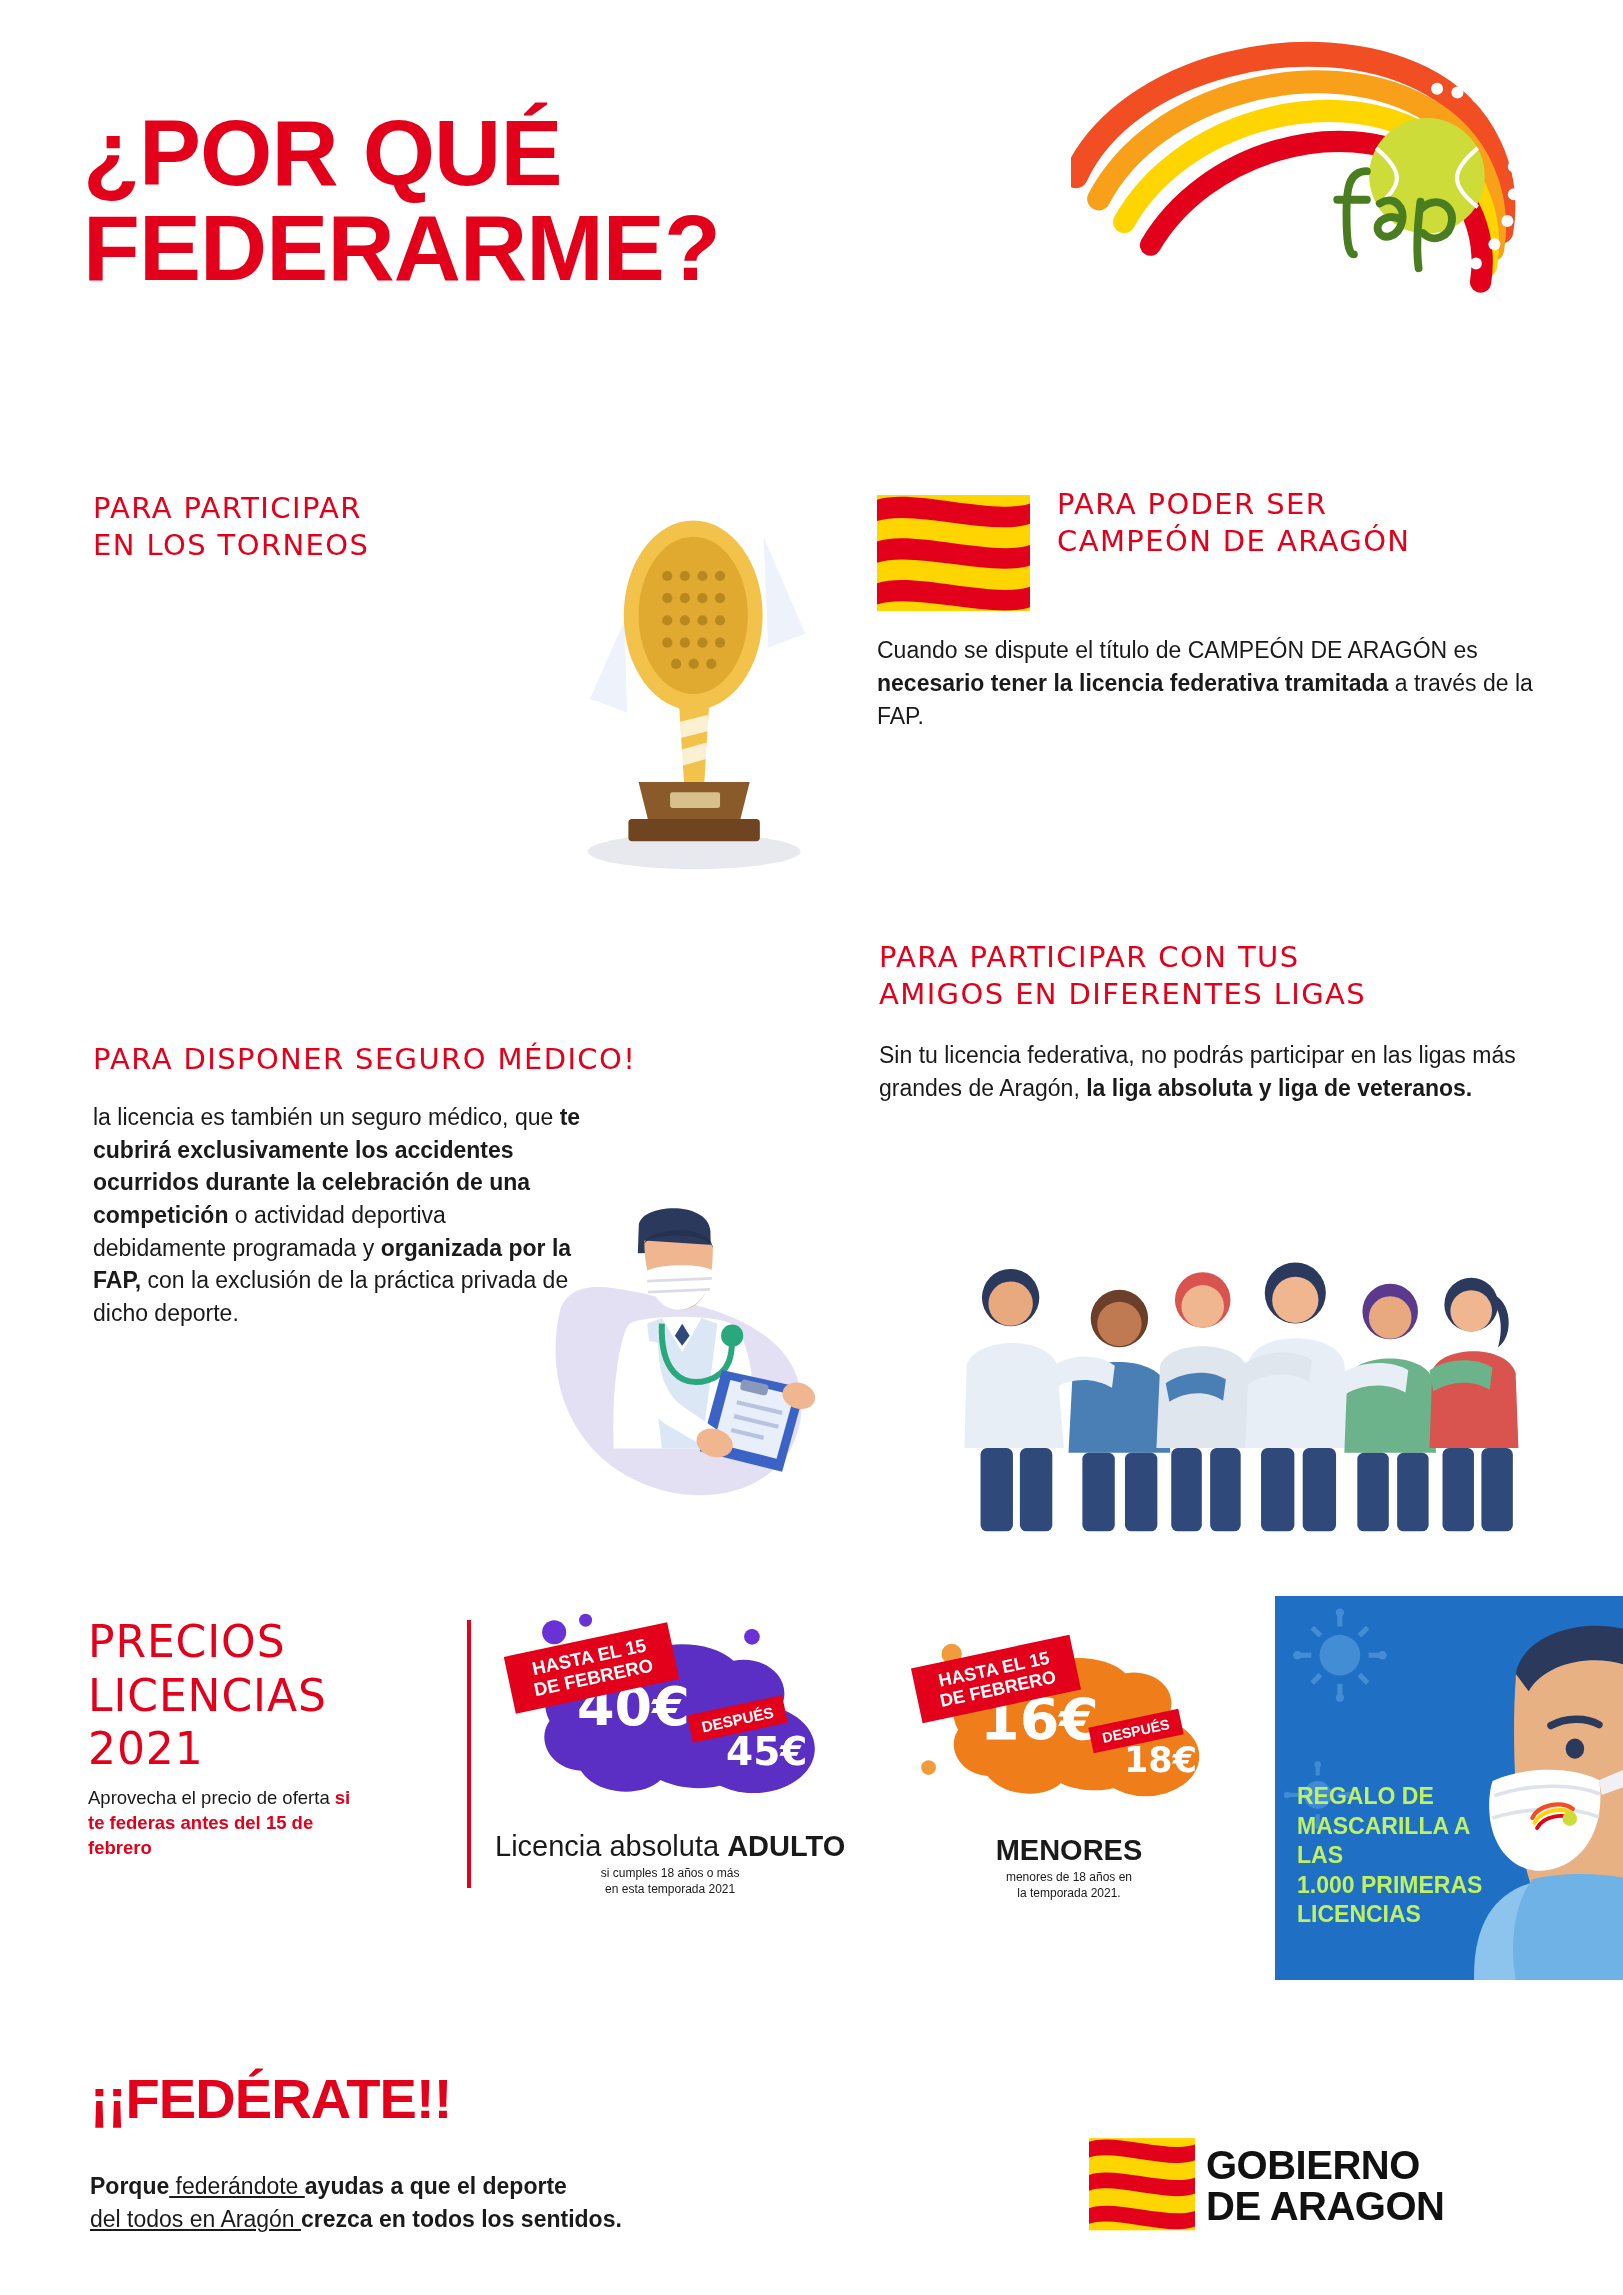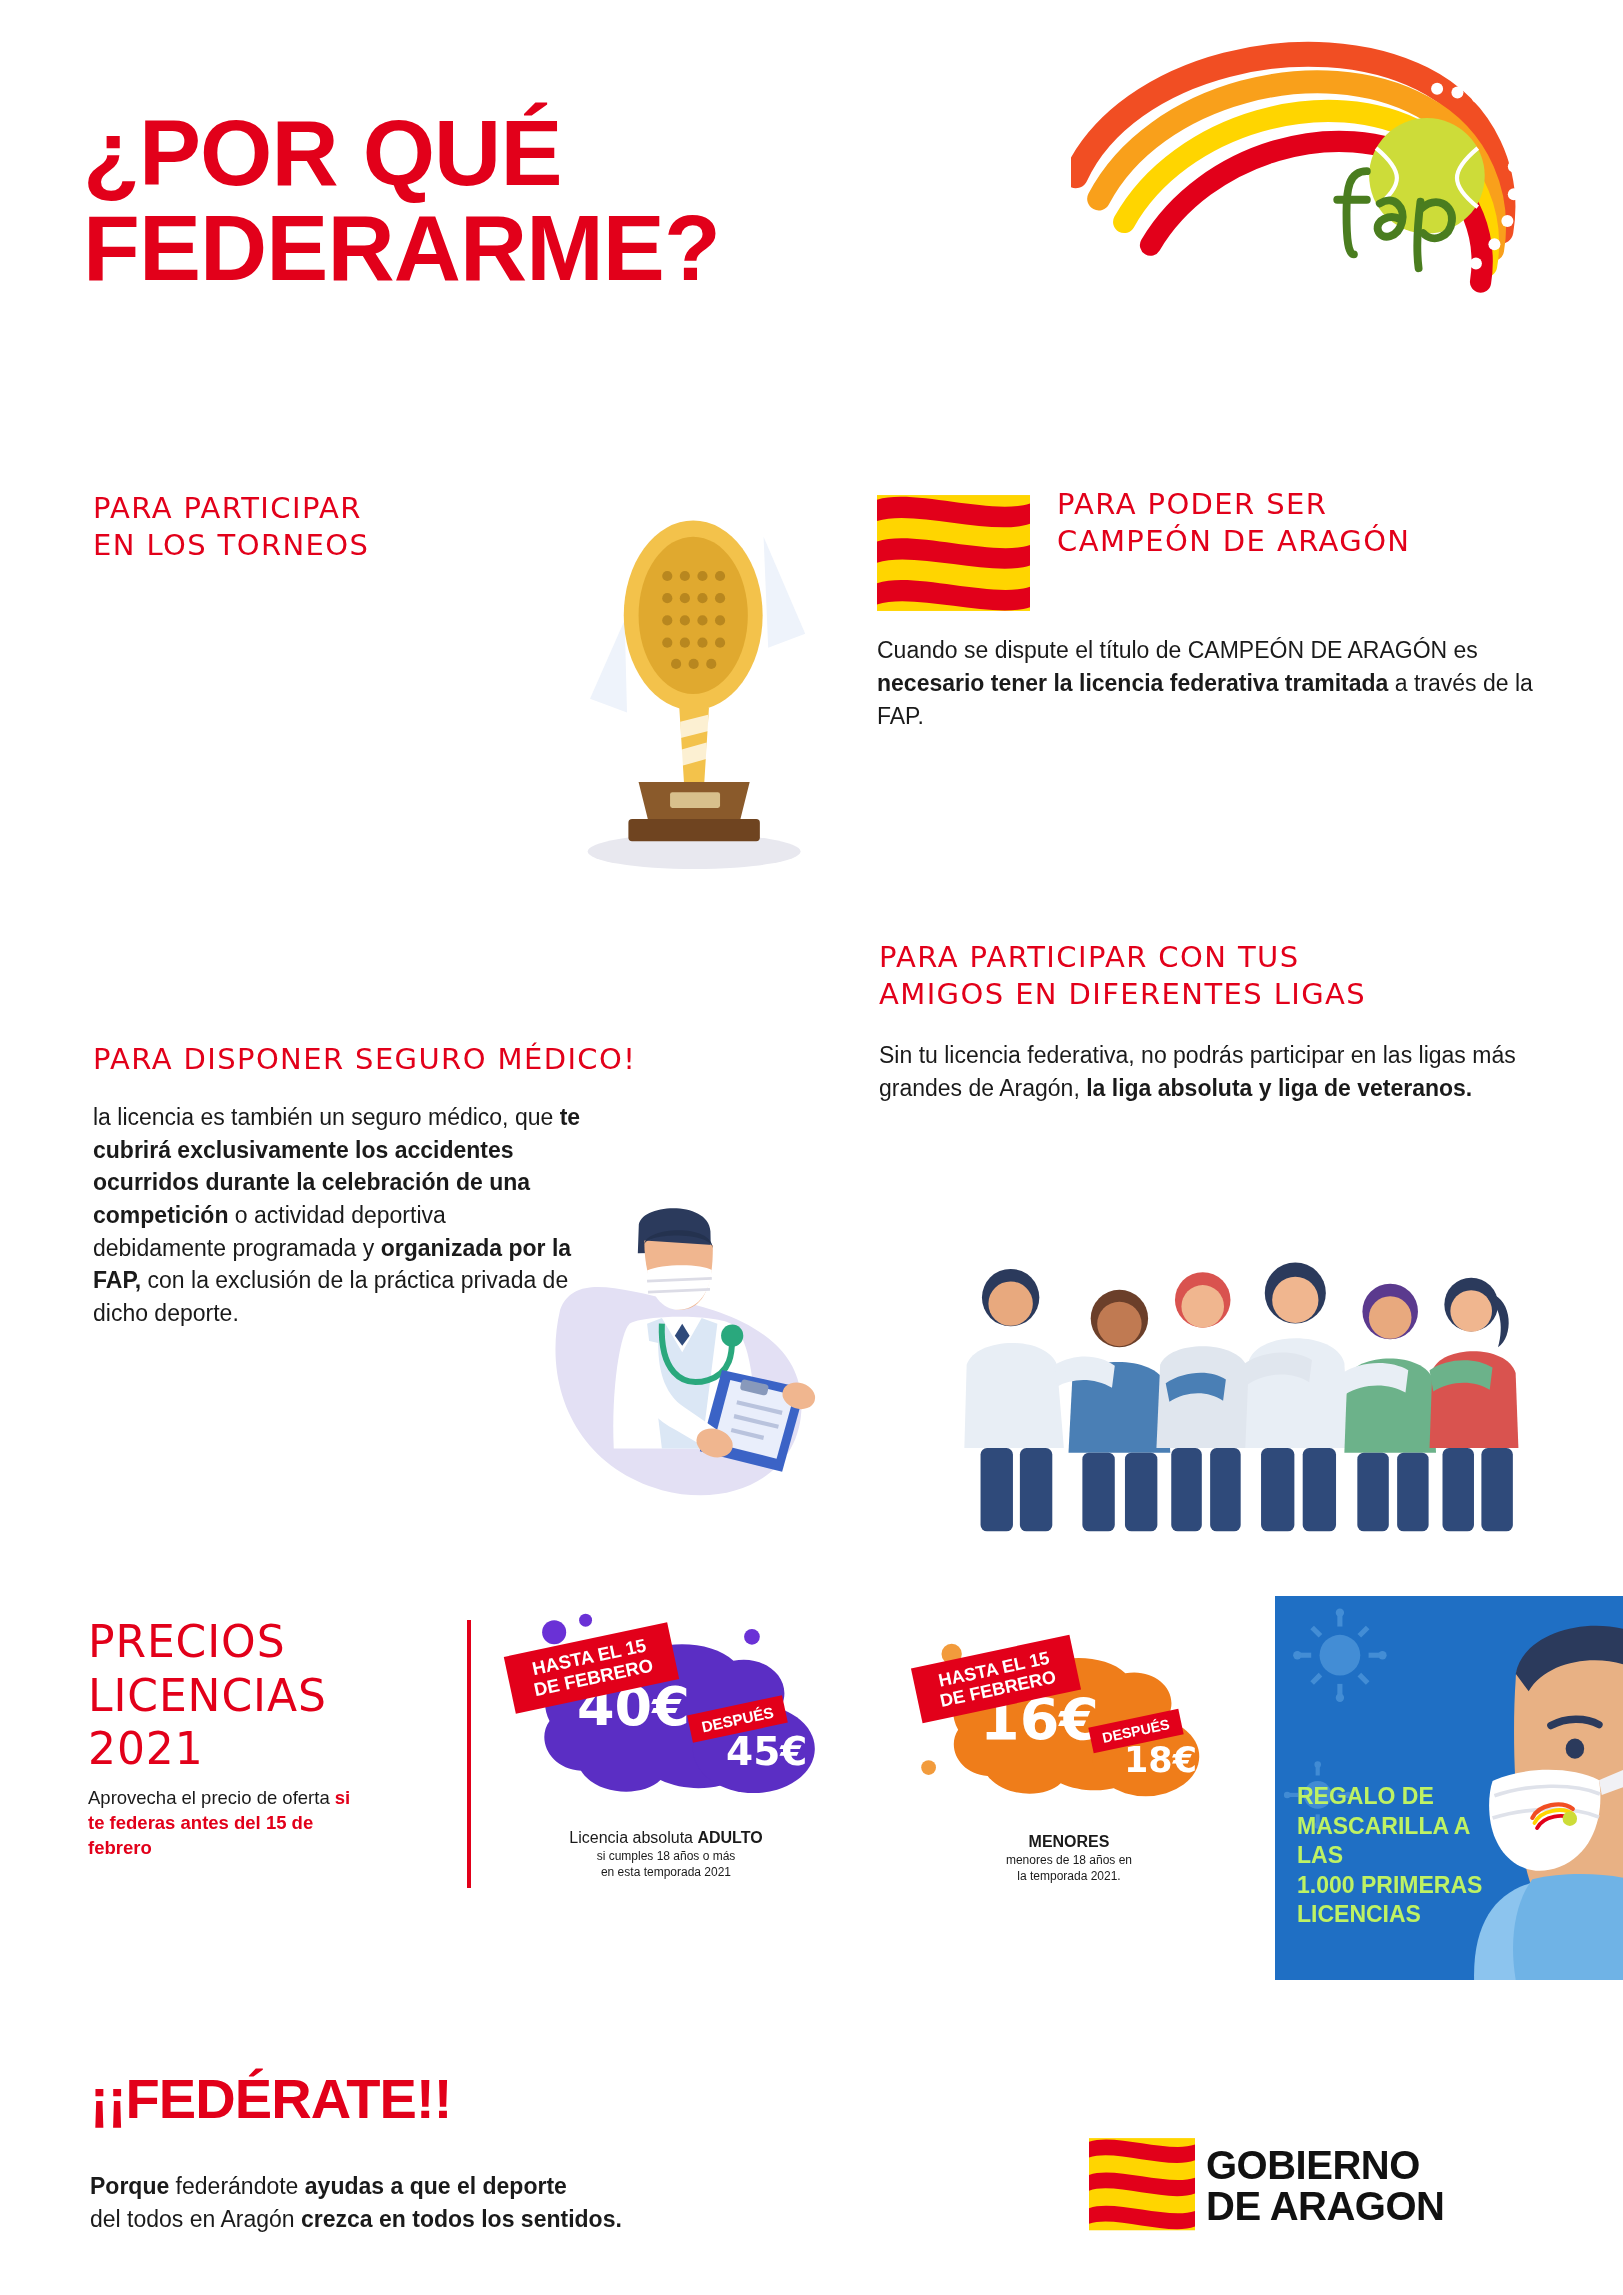--- a/index.html
+++ b/index.html
@@ -183,21 +183,21 @@
 
   
   .price-group { position: absolute; }
   .blob-wrap { position: relative; width: 342px; height: 208px; }
   .price-caption {
     text-align: center;
     font-size: 21px;
     line-height: 1.3;
   }
   .price-caption .big {
-    font-size: 16px;
+    font-size: 29px;
   }
   .price-caption .big b { font-weight: bold; }
   .price-caption .small {
     font-size: 12px;
   }
   .ribbon {
     position: absolute;
     background: #e2001a;
     color: #fff;
     font-weight: bold;
@@ -247,21 +247,21 @@
   }
   #footer-text {
     position: absolute;
     left: 90px;
     top: 2170px;
     width: 787px;
     font-size: 23px;
     line-height: 1.42;
     font-weight: bold;
   }
-  #footer-text .norm { font-weight: normal; }
+  #footer-text .norm { font-weight: normal; text-decoration: underline; }
   #gov-logo {
     position: absolute;
     right: 90px;
     top: 2128px;
     width: 444px;
     height: 116px;
     display: flex;
     align-items: center;
   }
   #gov-logo-text {

